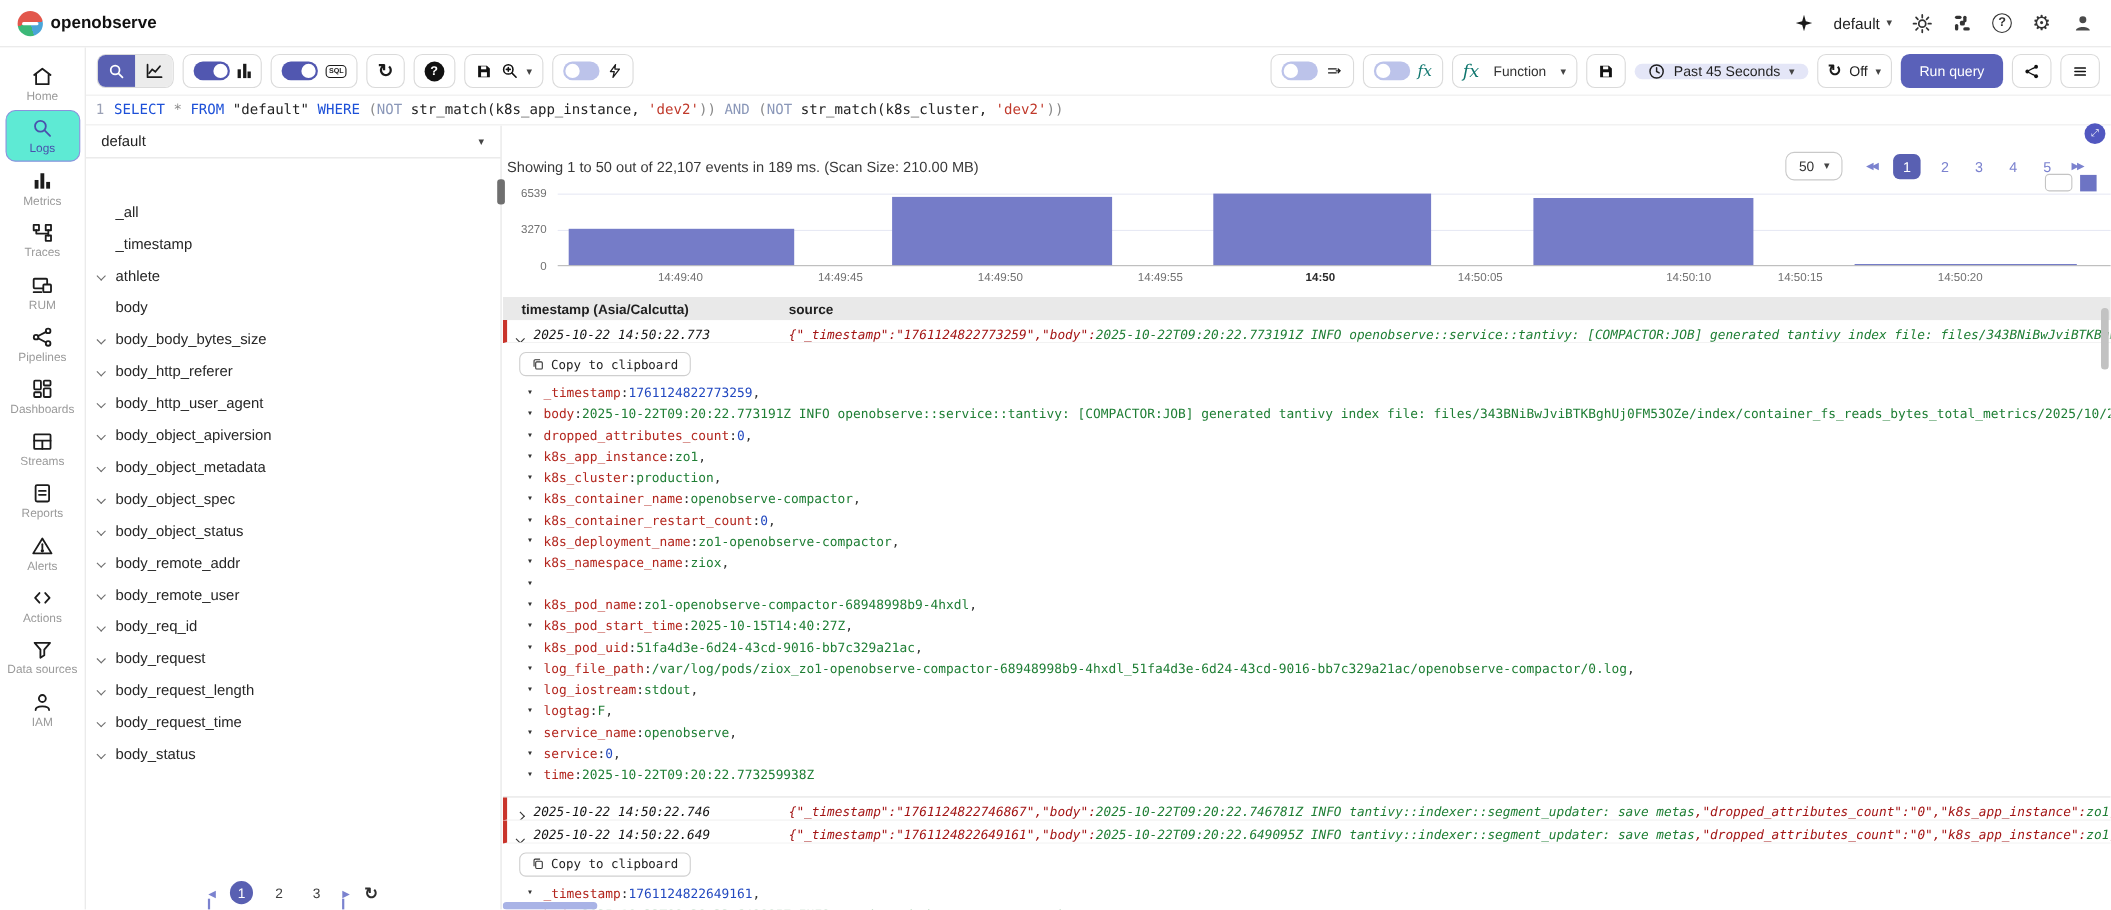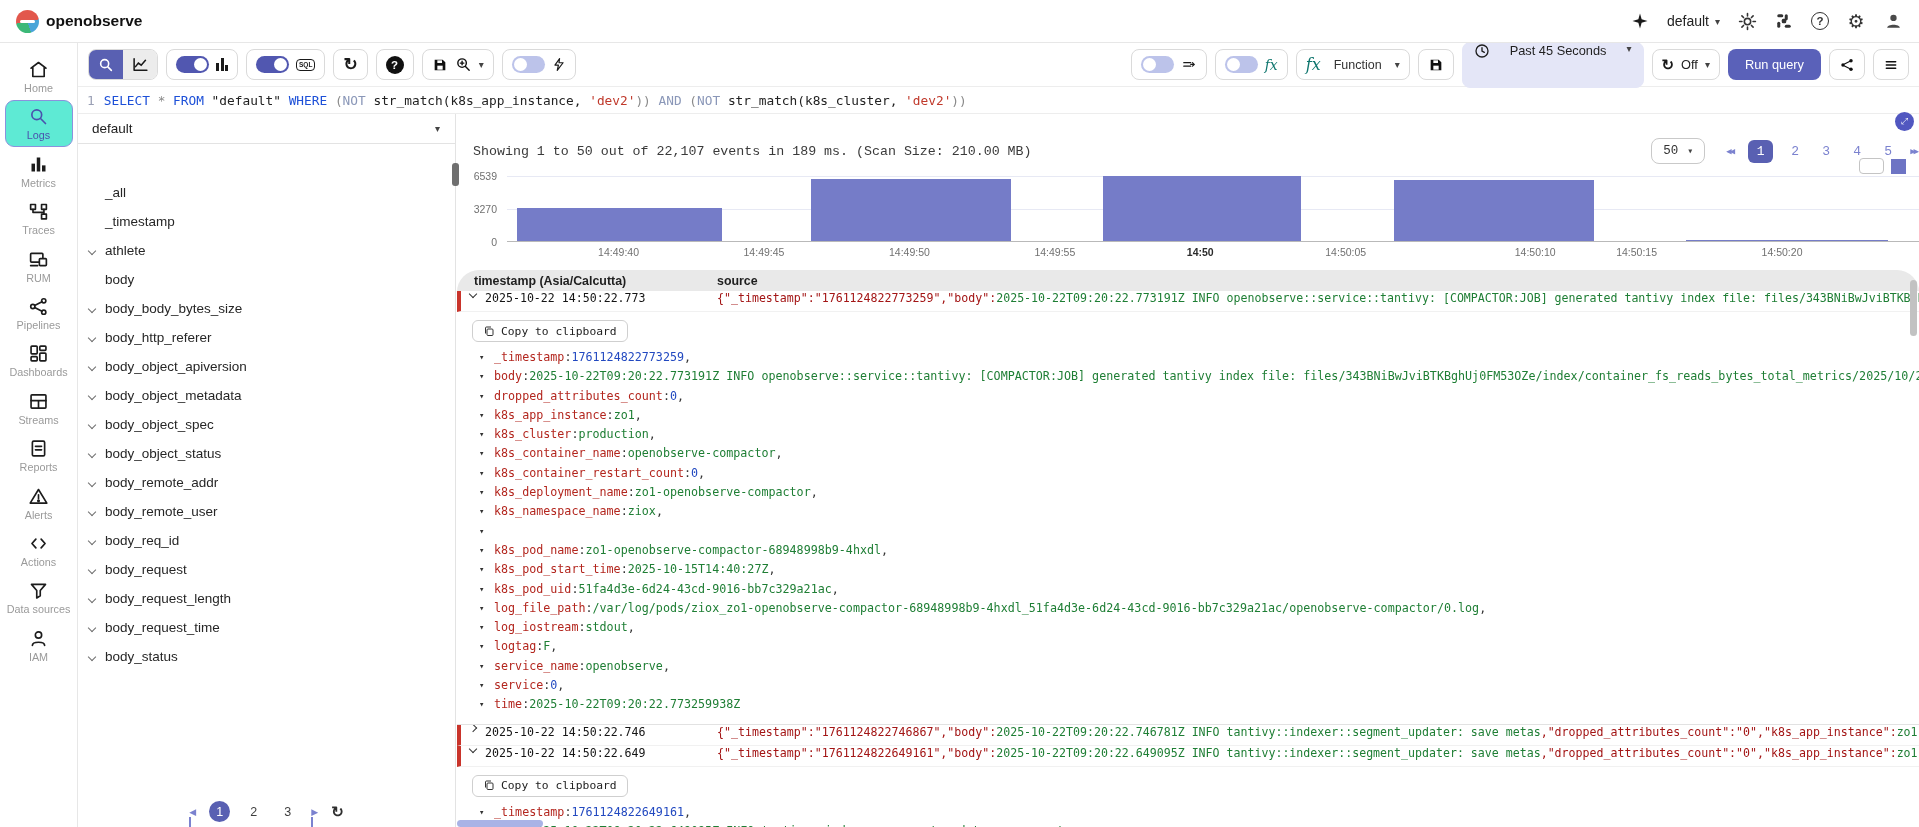--- a/index.html
+++ b/index.html
@@ -54,22 +54,22 @@
   .toggle.on .knob { right:2px; } .toggle.off .knob { left:2px; }
   .sqlbadge { border:1.5px solid #1a1a1a; border-radius:4px; font-size:6.5px; font-weight:bold;
               padding:1.5px 2px; color:#1a1a1a; }
   .barsicon { display:flex; align-items:flex-end; gap:1.5px; height:13px; }
   .barsicon i { width:3px; background:#1a1a1a; display:block; }
   .refresh-glyph { font-size:17px; font-weight:bold; color:#1a1a1a; line-height:1; }
   .helpfill { width:18px; height:18px; border-radius:50%; background:#111; color:#fff; font-size:11.5px;
               font-weight:bold; display:flex; align-items:center; justify-content:center; }
   .fx { font-family:"DejaVu Serif", serif; font-style:italic; font-size:14px; color:#0f766e; }
   .fnlabel { font-size:12.5px; color:#333; padding:0 6px; }
-  .timechip { background:#e4e6f7; border:1px solid #e4e6f7; border-radius:8px; height:46px;
-              display:flex; gap:20px; padding:0 11px; font-size:12.8px; color:#1f1f1f; }
+  .timechip { background:#e4e6f7; border:1px solid #e4e6f7; border-radius:8px; height:14px;
+              display:flex; align-items:center; gap:8px; padding:0 11px; font-size:12.8px; color:#1f1f1f; }
   .runbtn { background:#5a61b9; color:#fff; border-radius:8px; height:31px; padding:0 17px;
             font-size:12.8px; display:flex; align-items:center; cursor:pointer; }
   .offlabel { font-size:12.8px; color:#222; }
 
   
   .querybar { position:absolute; left:78px; top:88px; right:0; height:26px; background:#fff;
               border-bottom:1px solid #ededed; display:flex; align-items:center; padding-left:9px;
               font-family:"DejaVu Sans Mono", monospace; font-size:12.8px; white-space:pre; z-index:7;}
   .lineno { color:#9aa0b5; margin-right:9px; }
   .kw { color:#1d50d8; } .kw2 { color:#8a97b8; } .str { color:#c0392b; } .pun { color:#8a8a8a; } .idt { color:#222; }
@@ -97,22 +97,22 @@
   .fpage { min-width:21px; height:21px; border-radius:7px; display:flex; align-items:center;
            justify-content:center; font-size:12.5px; color:#3f3f3f; cursor:pointer; }
   .fpage.active { background:#5960b2; color:#fff; border-radius:11px; }
   .skipico { font-size:9px; color:#7b82cf; display:flex; align-items:center; cursor:pointer; }
   .skipico .bar { width:2px; height:10px; background:#7b82cf; display:inline-block; }
   .splitter { position:absolute; right:-4px; top:49px; width:7px; height:23px; background:#6f6f6f;
               border-radius:3px; z-index:12; cursor:col-resize; }
 
   
   .main { position:absolute; left:457px; top:114px; right:0; bottom:0; background:#fff; overflow:hidden; }
-  .results-bar { position:absolute; top:22px; left:0; right:0; height:30px; display:flex;
-                 align-items:center; justify-content:space-between; padding-left:16px;font-family:Liberation Mono, monospace; }
+  .results-bar { position:absolute; top:22px; left:0; right:24px; height:30px; display:flex;
+                 align-items:center; justify-content:space-between; padding-left:4px; }
   .summary { font-size:13.3px; color:#3a3a3a; }
   .lpag { display:flex; align-items:center; gap:13px; }
   .perpage { border:1px solid #c9c9c9; border-radius:8px; height:26px; display:flex; align-items:center;
              gap:9px; padding:0 11px; font-size:12.5px; color:#333; margin-right:8px; cursor:pointer;}
   .lpage { min-width:18px; height:23px; display:flex; align-items:center; justify-content:center;
            font-size:13px; color:#7b82cf; cursor:pointer; }
   .lpage.active { background:#5960b2; color:#fff; border-radius:6px; min-width:25px; }
   .dblarrow { font-size:9px; letter-spacing:-2px; color:#7b82cf; cursor:pointer; padding-right:2px;}
 
   
@@ -123,27 +123,27 @@
   .gridline { position:absolute; left:0; right:0; height:1px; background:#e7e9f4; }
   .bar { position:absolute; bottom:0; background:#757cc8; }
   .xlabels { position:absolute; left:50px; right:0; top:80px; height:16px; }
   .xtick { position:absolute; transform:translateX(-50%); font-size:10.5px; color:#707070; white-space:nowrap; }
   .xtick.bold { color:#2b2b2b; font-weight:bold; }
   .legend { position:absolute; top:-8px; right:13px; display:flex; align-items:center; gap:7px; }
   .lgbox { width:25px; height:16px; border:1px solid #c4c4c4; border-radius:4px; background:#fff; }
   .lgsq { width:15px; height:15px; background:#6d74c4; }
 
   
-  .tablewrap { position:absolute; top:156px; left:0; right:0; bottom:0; overflow:hidden;border-radius:22px; }
+  .tablewrap { position:absolute; top:156px; left:0; right:0; bottom:0; overflow:hidden; }
   .thead { height:21px; background:#e9e9e9; display:flex; font-size:12.4px; font-weight:bold; color:#1f1f1f; }
   .col-ts { width:260px; flex:none; display:flex; align-items:center; padding-left:17px; }
   .col-src { flex:1; display:flex; align-items:center; }
-  .lrow { height:21px; display:flex; align-items:flex-start; border-left:4px solid #c9342b;
+  .lrow { height:21px; display:flex; align-items:flex-end; border-left:4px solid #c9342b;
           border-bottom:1px solid #f1f1f1; font-family:"DejaVu Sans Mono", monospace; font-size:11.6px;
-          color:#141414; white-space:nowrap; overflow:hidden; cursor:pointer; }
+          color:#141414; white-space:nowrap; overflow:hidden; cursor:pointer;font-style:italic; }
   .rchev { width:15px; margin-left:9px; flex:none; display:flex; align-items:center; }
   .chvd { display:inline-block; width:6px; height:6px; border-right:1.5px solid #333;
           border-bottom:1.5px solid #333; transform:rotate(45deg); }
   .chvr { display:inline-block; width:6px; height:6px; border-right:1.5px solid #333;
           border-bottom:1.5px solid #333; transform:rotate(-45deg); }
   .rts { width:232px; flex:none; }
   .rsrc { flex:1; overflow:hidden; white-space:nowrap; }
   .sr { color:#a31515; } .sg { color:#1e7e34; }
   .expand { background:#fff; border-bottom:1px solid #e2e2e2; padding:8px 0 9px 15px; overflow:hidden; }
   .copybtn { display:inline-flex; align-items:center; gap:6px; border:1px solid #cfcfcf; border-radius:6px;
@@ -487,20 +487,26 @@
         <div class="frow">
           <span class="fchev">
             <span class="chv"></span>
           </span>
           <span>body_http_referer</span>
         </div>
         <div class="frow">
           <span class="fchev">
             <span class="chv"></span>
           </span>
+          <span>body_http_user_agent</span>
+        </div>
+        <div class="frow">
+          <span class="fchev">
+            <span class="chv"></span>
+          </span>
           <span>body_object_apiversion</span>
         </div>
         <div class="frow">
           <span class="fchev">
             <span class="chv"></span>
           </span>
           <span>body_object_metadata</span>
         </div>
         <div class="frow">
           <span class="fchev">

